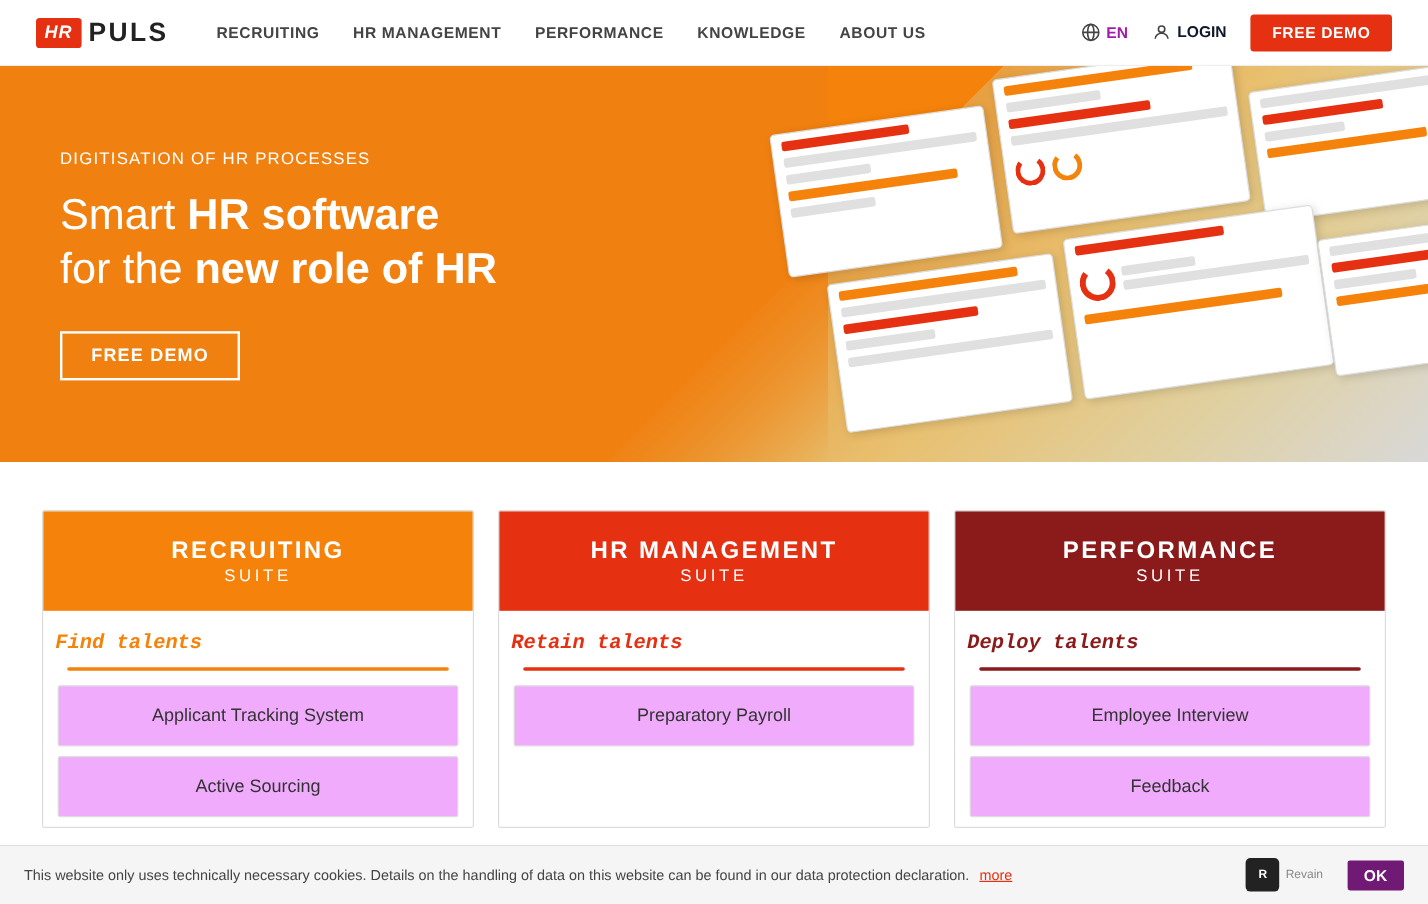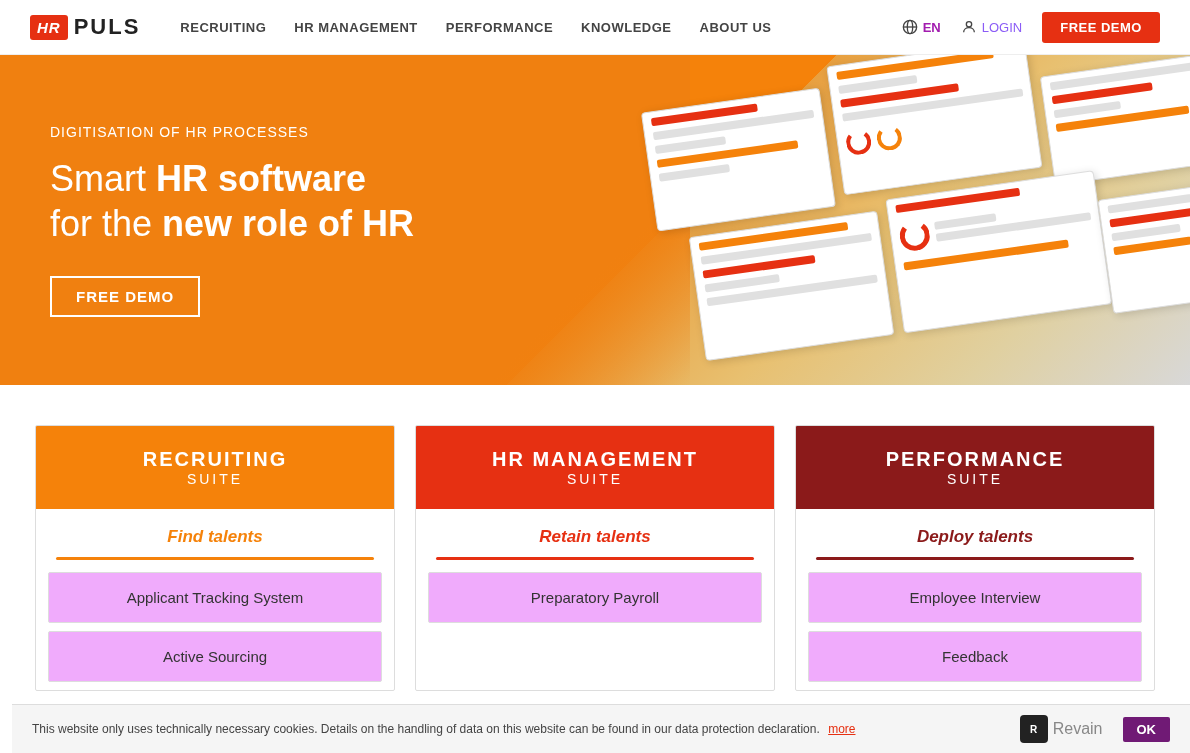--- a/index.html
+++ b/index.html
@@ -64,25 +64,25 @@
       font-weight: 600;
       color: #a21caf;
       cursor: pointer;
     }
     .globe-icon {
       width: 16px;
       height: 16px;
     }
     .login-btn {
       display: flex;
-      align-items: center;
+      align-items: flex-start;
       gap: 5px;
       font-size: 13px;
-      font-weight: 400;
-      color: #8b5cf6;
+      font-weight: 700;
+      color: #0f172a;
       cursor: pointer;
     }
     .free-demo-btn {
       background: #e63012;
       color: #fff;
       font-size: 13px;
       font-weight: 700;
       padding: 8px 18px;
       border: none;
       border-radius: 3px;
@@ -206,25 +206,26 @@
     .suite-sub {
       font-size: 14px;
       font-weight: 400;
       color: #fff;
       letter-spacing: 3px;
     }
     .suite-body {
       padding: 0;
     }
     .talent-label {
-      text-align: center;
+      text-align: left;
       padding: 18px 10px 10px;
       font-size: 17px;
       font-style: italic;
       font-weight: 600;
+      font-family: Liberation Mono, monospace;
     }
     .talent-label.recruiting { color: #f5820a; }
     .talent-label.hrmanagement { color: #e63012; }
     .talent-label.performance { color: #8b1a1a; }
     .talent-divider {
       height: 3px;
       margin: 0 20px 12px;
       border-radius: 2px;
     }
     .talent-divider.recruiting { background: #f5820a; }
@@ -249,21 +250,20 @@
       right: 0;
       background: #f5f5f5;
       border-top: 1px solid #ddd;
       padding: 10px 20px;
       display: flex;
       align-items: center;
       justify-content: space-between;
       font-size: 12px;
       color: #444;
       z-index: 999;
-      margin-left: 12px;
     }
     .cookie-text { flex: 1; }
     .cookie-more { color: #e63012; text-decoration: underline; cursor: pointer; margin-left: 5px; }
     .cookie-ok {
       background: #701a75;
       color: #fff;
       border: none;
       padding: 5px 14px;
       font-size: 13px;
       font-weight: 700;
@@ -431,16 +431,16 @@
 
 </section>
 
 <div class="cookie-banner">
   <div class="cookie-text">
     <span>This website only uses technically necessary cookies. Details on the handling of data on this website can be found in our data protection declaration.</span>
     <span class="cookie-more">more</span>
   </div>
   <div class="revain-badge">
     <div class="revain-icon">R</div>
-    <span style="font-size:16px;">Revain</span>
+    <span style="font-size:10px;">Revain</span>
   </div>
   <button class="cookie-ok">OK</button>
 </div>
 
 </body></html>

